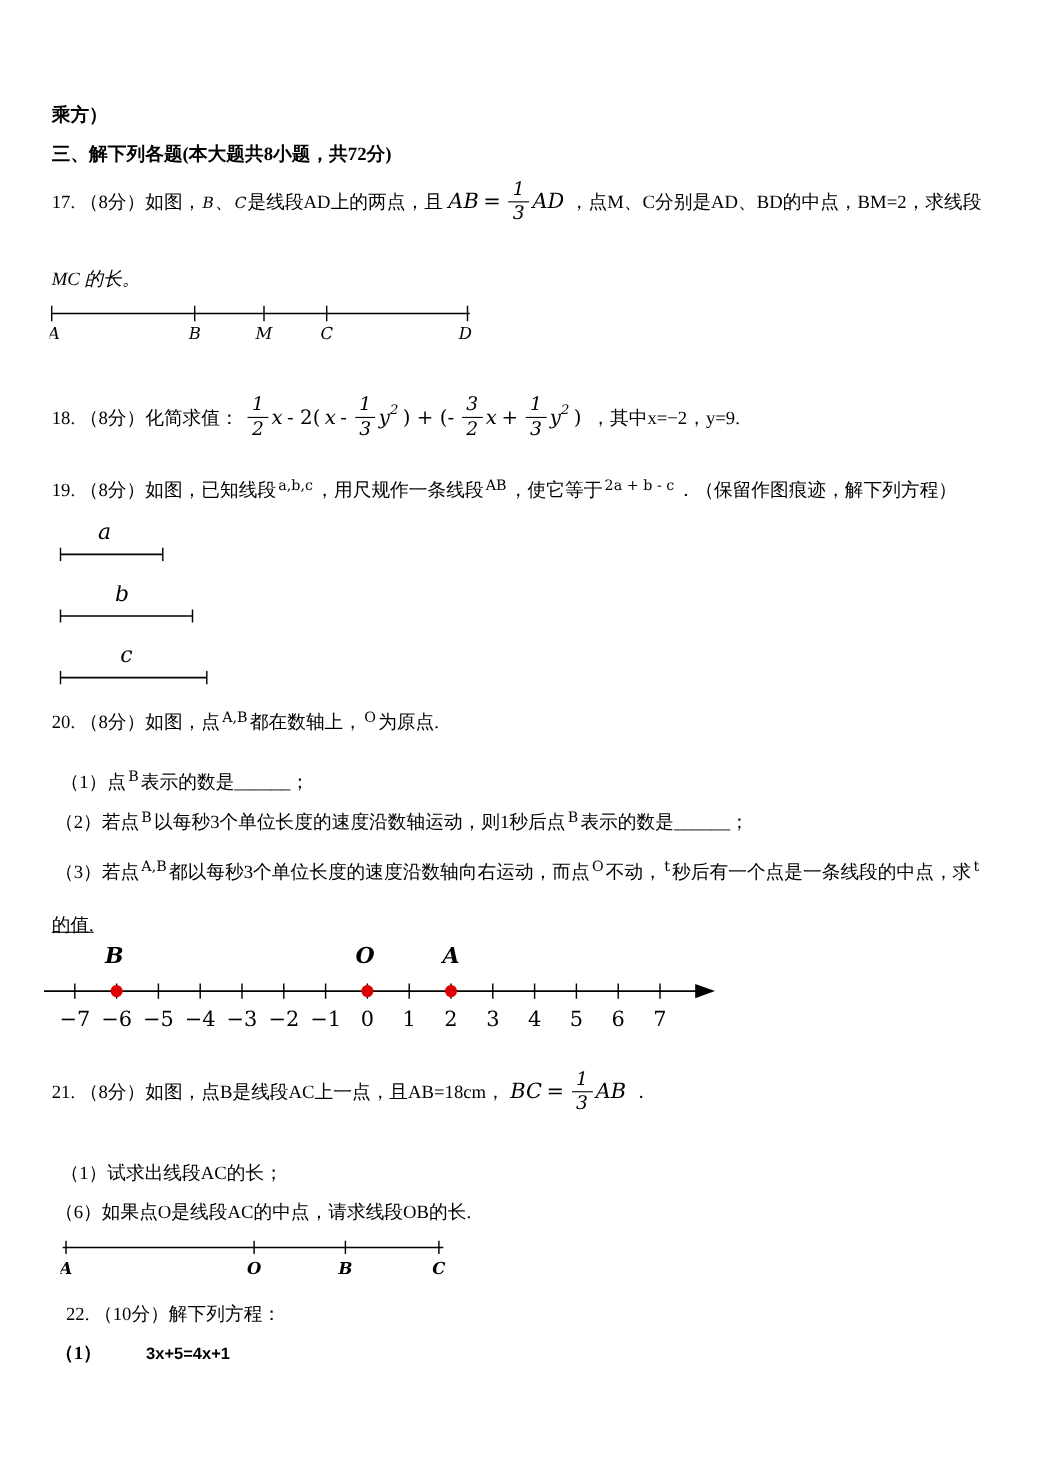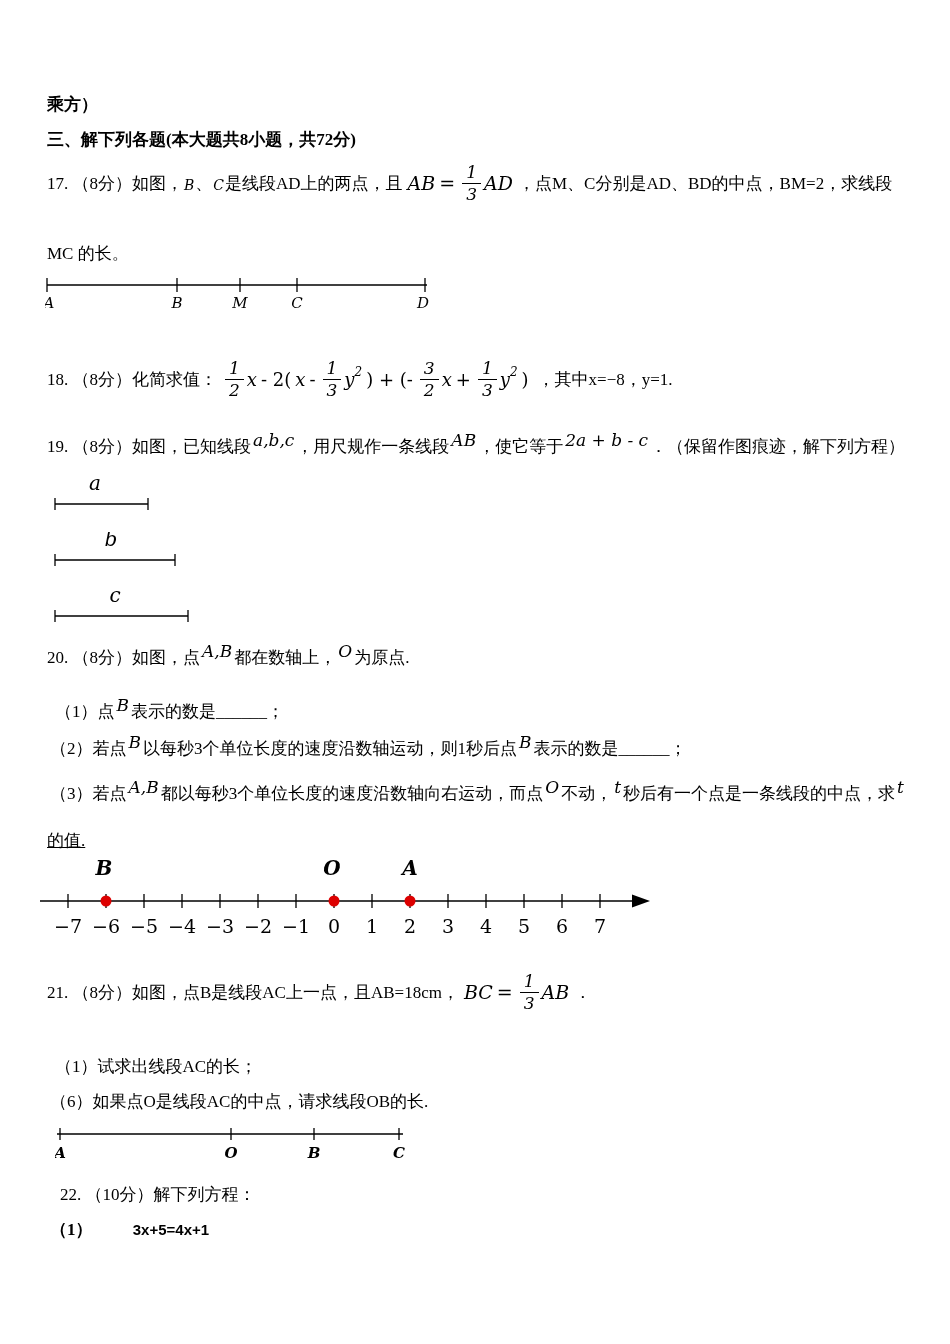--- a/index.html
+++ b/index.html
@@ -5,21 +5,21 @@
   * { margin:0; padding:0; box-sizing:border-box; }
   html,body { background:#ffffff; }
   .page {
     position:relative; width:950px; height:1280px; background:#fff; color:#000;
     font-family:"Liberation Serif","DejaVu Serif",serif; font-size:17px; overflow:hidden;
   }
   .line { position:absolute; white-space:nowrap; line-height:1.35; }
   .flexline { position:absolute; display:flex; align-items:center; white-space:nowrap; }
   .bold { font-weight:bold; }
   .small-mi { font-style:italic; font-family:"DejaVu Serif",serif; font-size:14px; position:relative; top:2px; padding:0 1px; }
-  .raised { font-style:italic; font-family:"DejaVu Serif",serif; font-size:17px; position:relative; top:-6px; padding:0 2px; }
+  .raised { font-family:"DejaVu Serif",serif; font-size:13px; position:relative; top:-6px; padding:0 2px; }
   .math { display:inline-flex; align-items:center; font-family:"DejaVu Serif",serif; font-size:19px; font-style:italic; margin:0 5px; }
   .math.small { font-size:18px; }
   .math .mo { font-style:normal; margin:0 4px; }
   .math .mi { font-style:italic; }
   .frac { display:inline-flex; flex-direction:column; align-items:center; line-height:1.1; font-size:17px; margin:0 3px; }
   .frac .num { padding:0 4px 1px; }
   .frac .den { border-top:1.3px solid #000; padding:1px 4px 0; }
   sup.sq { font-size:12px; position:relative; top:-7px; font-style:italic; }
   .sans-eq { font-family:"Liberation Sans","DejaVu Sans",sans-serif; font-weight:bold; font-size:15px;margin-left:36px; }
   .abs { position:absolute; }
@@ -44,21 +44,21 @@
       <span class="mi">AB</span>
       <span class="mo">=</span>
       <span class="frac">
         <span class="num">1</span>
         <span class="den">3</span>
       </span>
       <span class="mi">AD</span>
     </span>
     <span>，点M、C分别是AD、BD的中点，BM=2，求线段</span>
   </div>
-  <div class="line" style="left:47px; top:243px;">MC 的长。</div>
+  <div class="line" style="left:47px; top:243px;font-style:italic;">MC 的长。</div>
 
   <svg class="abs" style="left:45px; top:265px;" width="390" height="46" viewBox="0 0 390 46">
     <line x1="2" y1="20" x2="382" y2="20" stroke="#000" stroke-width="1.4"></line>
     <line x1="2" y1="13" x2="2" y2="27" stroke="#000" stroke-width="1.3"></line>
     <line x1="132" y1="13" x2="132" y2="27" stroke="#000" stroke-width="1.3"></line>
     <line x1="195" y1="13" x2="195" y2="27" stroke="#000" stroke-width="1.3"></line>
     <line x1="252" y1="13" x2="252" y2="27" stroke="#000" stroke-width="1.3"></line>
     <line x1="380" y1="13" x2="380" y2="27" stroke="#000" stroke-width="1.3"></line>
     <text x="4" y="43" font-size="15" font-style="italic" text-anchor="middle">A</text>
     <text x="132" y="43" font-size="15" font-style="italic" text-anchor="middle">B</text>
@@ -92,21 +92,21 @@
       <span class="mi">x</span>
       <span class="mo">+</span>
       <span class="frac">
         <span class="num">1</span>
         <span class="den">3</span>
       </span>
       <span class="mi">y</span>
         <sup class="sq">2</sup>
       <span class="mo">)</span>
     </span>
-    <span>，其中x=−8，y=1.</span>
+    <span>，其中x=−2，y=9.</span>
   </div>
 
   <div class="line" style="left:47px; top:435px;">
     <span>19. （8分）如图，已知线段</span><span class="raised">a,b,c</span><span>，用尺规作一条线段</span><span class="raised">AB</span><span>，使它等于</span><span class="raised">2a + b - c</span><span>．（保留作图痕迹，解下列方程）</span>
   </div>
 
   <svg class="abs" style="left:53px; top:476px;" width="160" height="36" viewBox="0 0 160 36">
     <text x="42" y="14" font-size="20" font-style="italic" text-anchor="middle">a</text>
     <line x1="2" y1="28" x2="95" y2="28" stroke="#000" stroke-width="1.5"></line>
     <line x1="2" y1="22" x2="2" y2="34" stroke="#000" stroke-width="1.3"></line>

